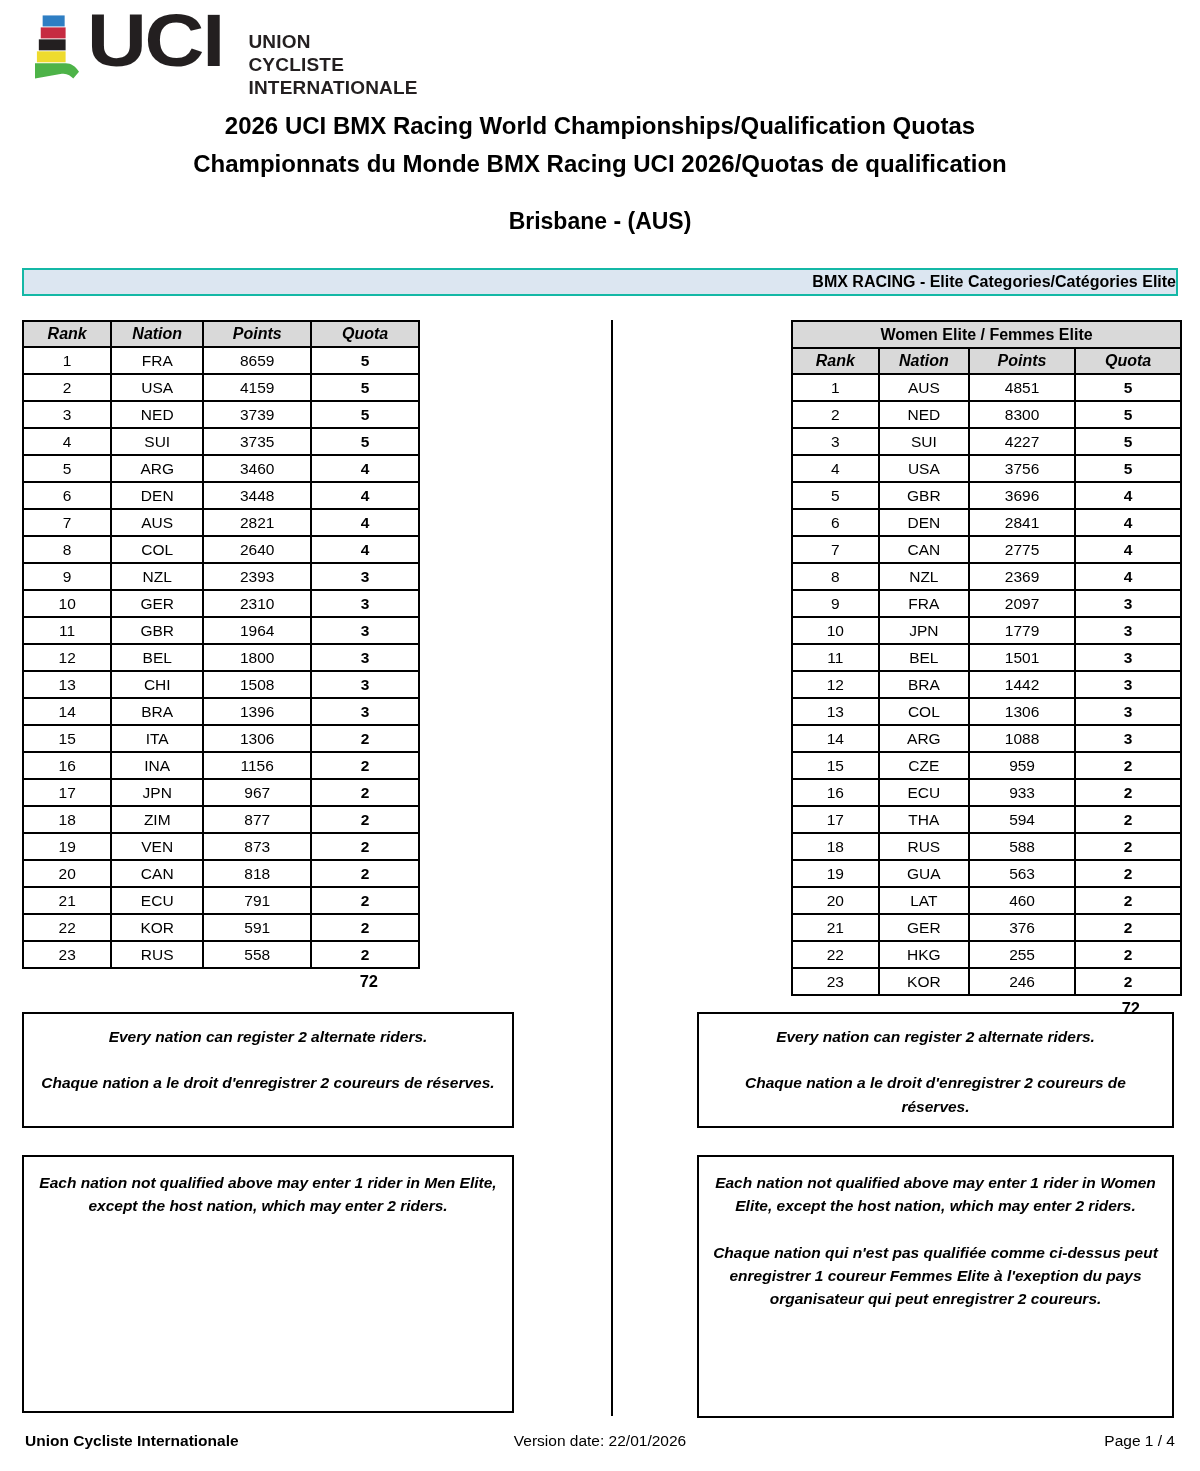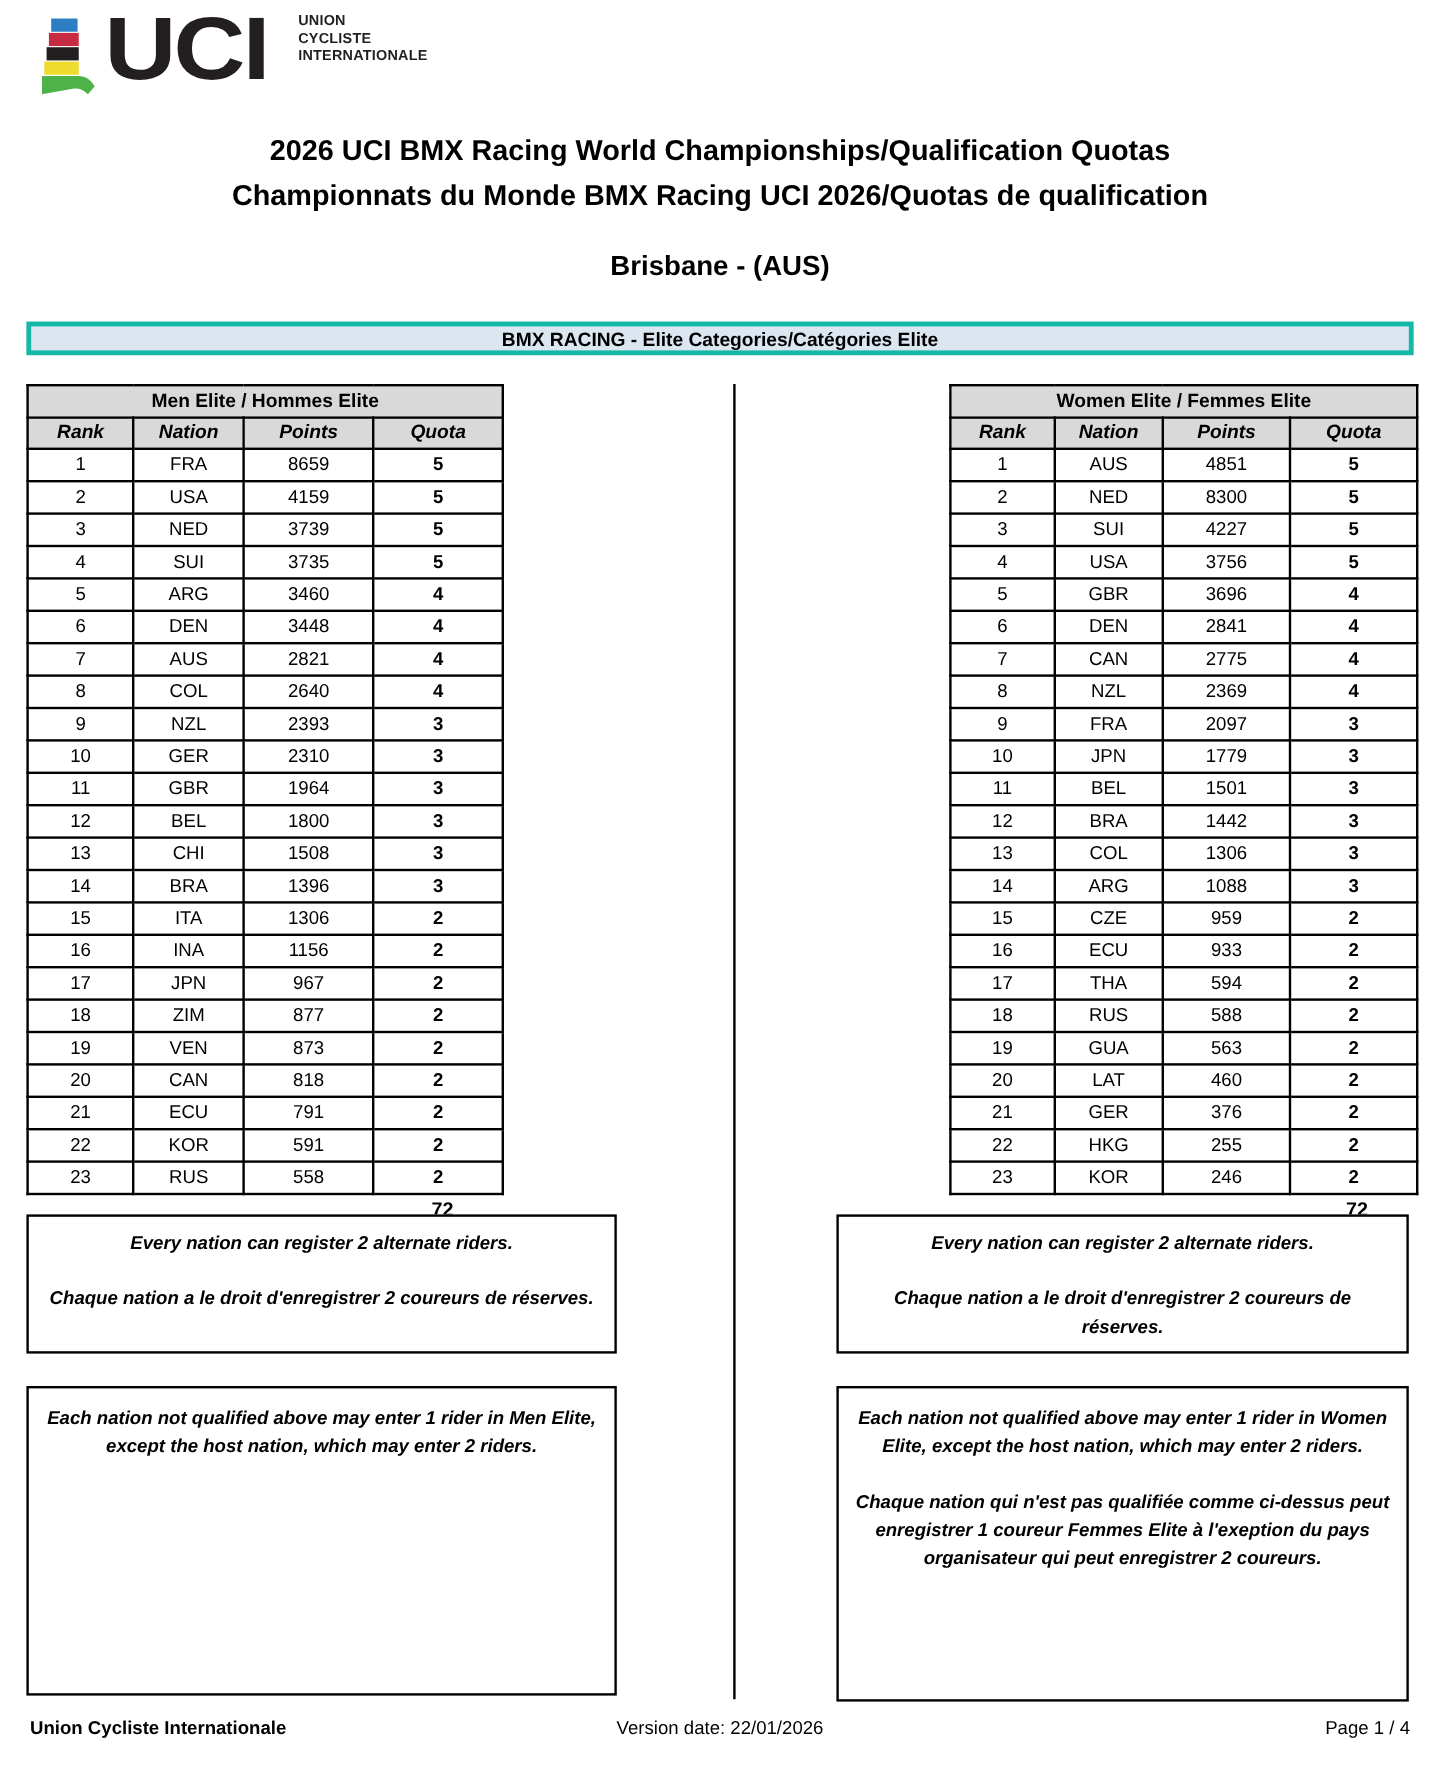--- a/index.html
+++ b/index.html
@@ -14,35 +14,35 @@
 
   
   .logo-row { position:absolute; top:10px; left:35px; display:flex; align-items:flex-start; }
   .stripes-svg { width:44px; height:66px; margin-top:4px; }
   .uci-word {
     display:inline-block; font-weight:bold; font-size:74px; line-height:62px;
     letter-spacing:-2px; color:#231f20; transform:scaleX(1.12); transform-origin:left top;
     margin-left:8px;
   }
   .org-name {
-    margin-left:40px; margin-top:0; font-weight:bold; font-size:12px;
+    margin-left:40px; margin-top:20px; font-weight:bold; font-size:19px;
     line-height:1.22; color:#231f20; letter-spacing:0.2px;
   }
 
   
   .title-line { position:absolute; left:0; width:100%; text-align:center; font-weight:bold; font-size:24px; }
   .title-1 { top:112px; }
   .title-2 { top:150px; }
   .location { position:absolute; top:208px; left:0; width:100%; text-align:center; font-weight:bold; font-size:23px; }
 
   
   .banner {
     position:absolute; top:268px; left:22px; width:1156px; height:28px;
-    background:#dce6f1; border:4px solid #14b8a6;
-    text-align:center; font-weight:bold; font-size:16px; line-height:24px;
+    background:#dce6f1; border:2px solid #14b8a6;
+    text-align:right; font-weight:bold; font-size:16px; line-height:24px;
   }
 
   
   .v-divider { position:absolute; left:611px; top:320px; width:2px; height:1096px; background:#000; }
 
   
   .table-block { position:absolute; top:320px; }
   .table-block.men   { left:22px;  width:398px; }
   .table-block.women { left:791px; width:391px; }
 
@@ -115,23 +115,20 @@
 
   <section class="table-block men">
     <table class="quota-table">
       <colgroup>
         <col class="c-rank">
           <col class="c-nation">
           <col class="c-points">
           <col class="c-quota">
       </colgroup>
       <thead>
-        <tr class="t-title">
-          <th colspan="4">Men Elite /  Hommes Elite</th>
-        </tr>
         <tr class="t-cols">
           <th>Rank</th>
           <th>Nation</th>
           <th>Points</th>
           <th>Quota</th>
         </tr>
       </thead>
       <tbody>
           <tr>
             <td>1</td>

